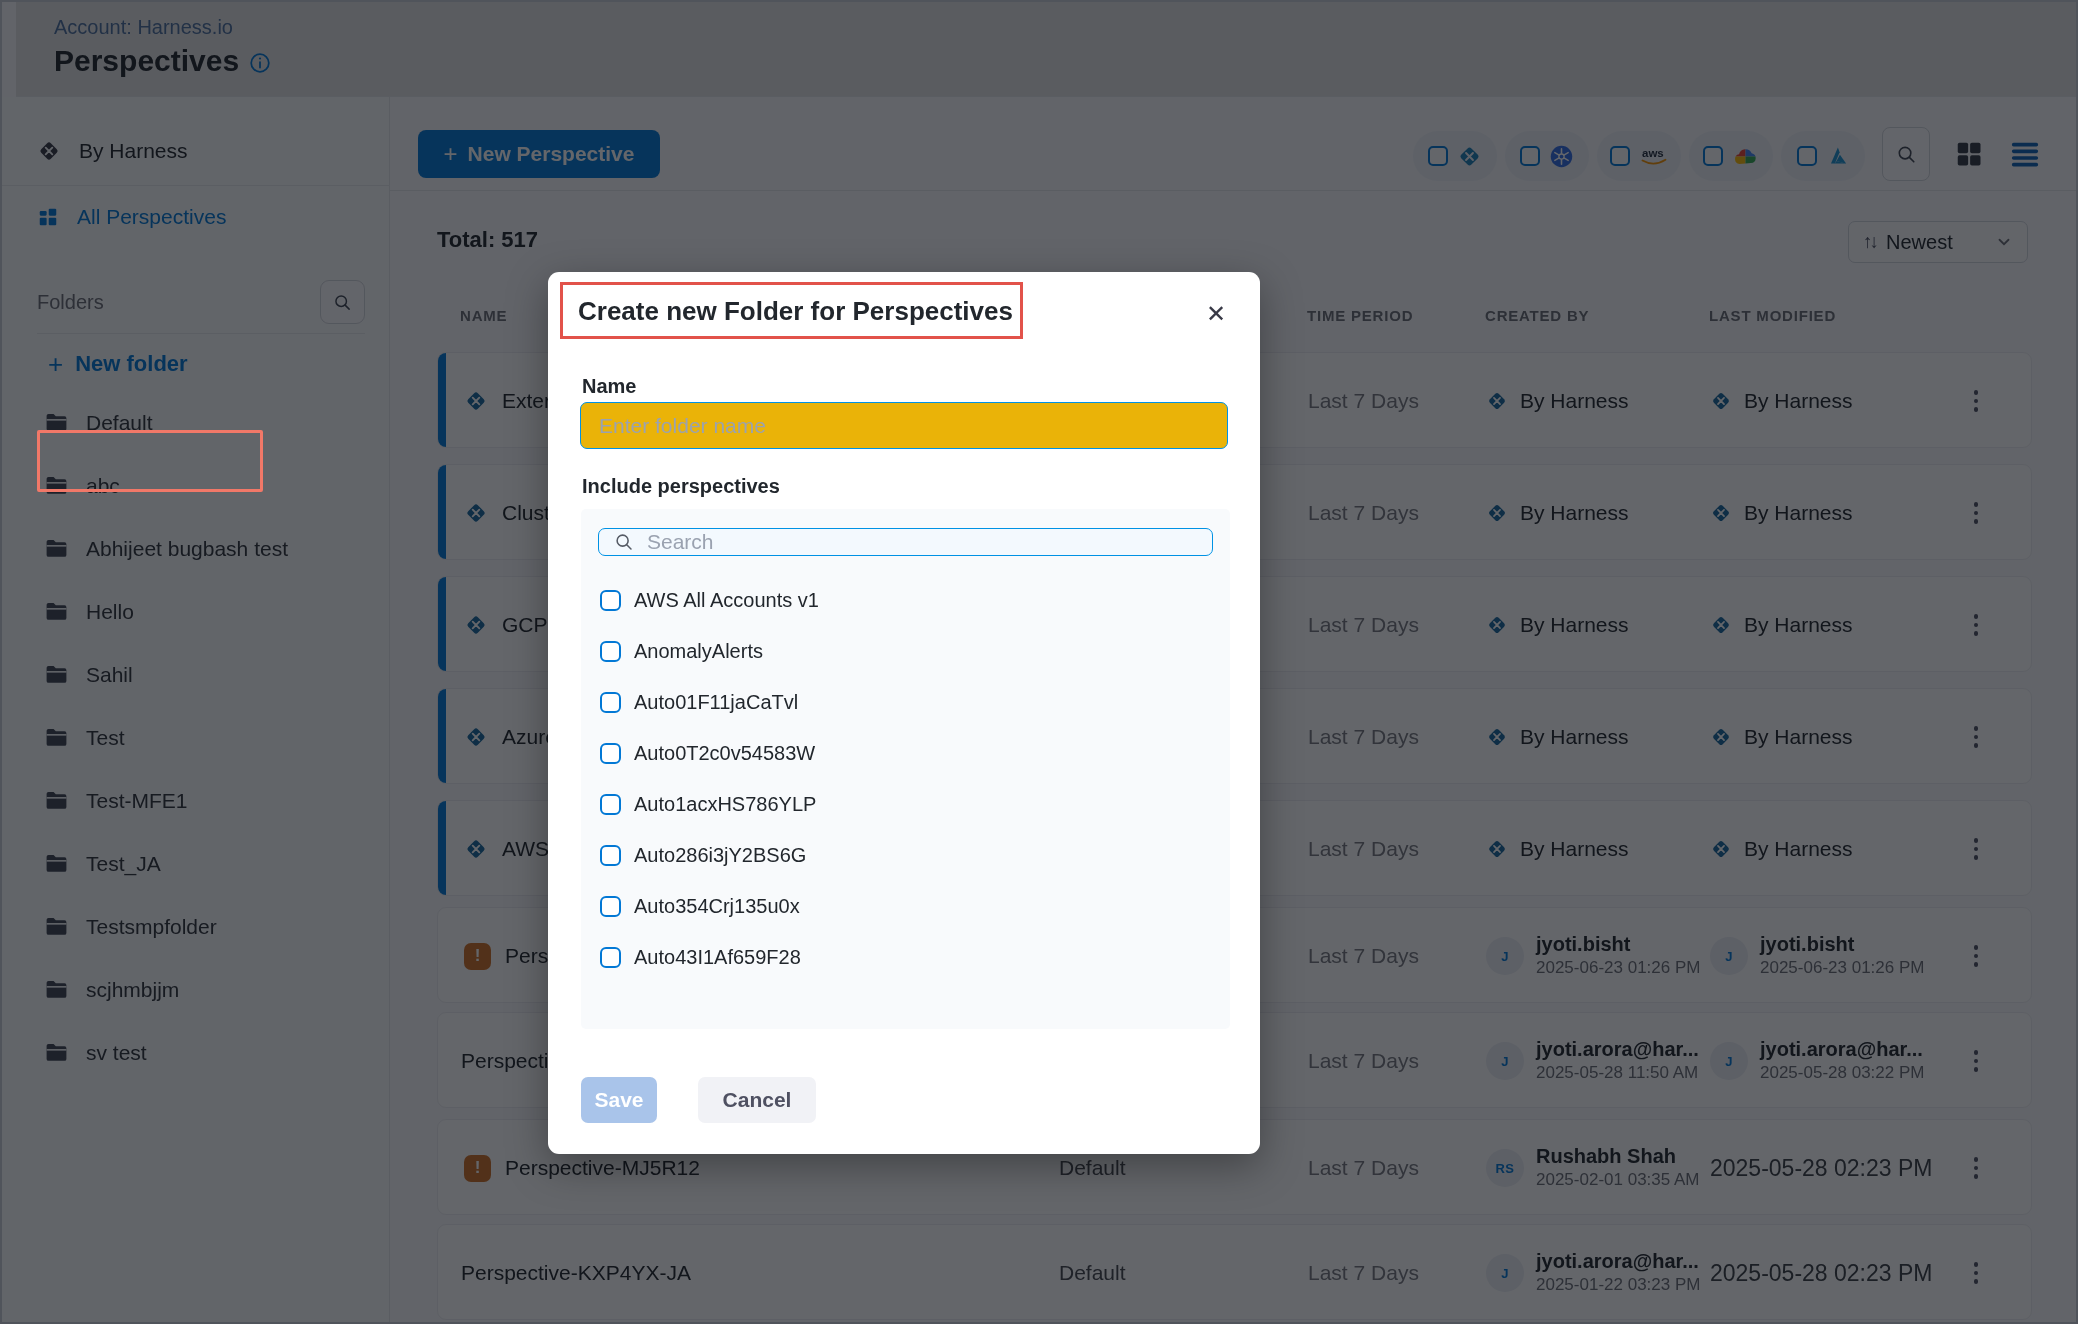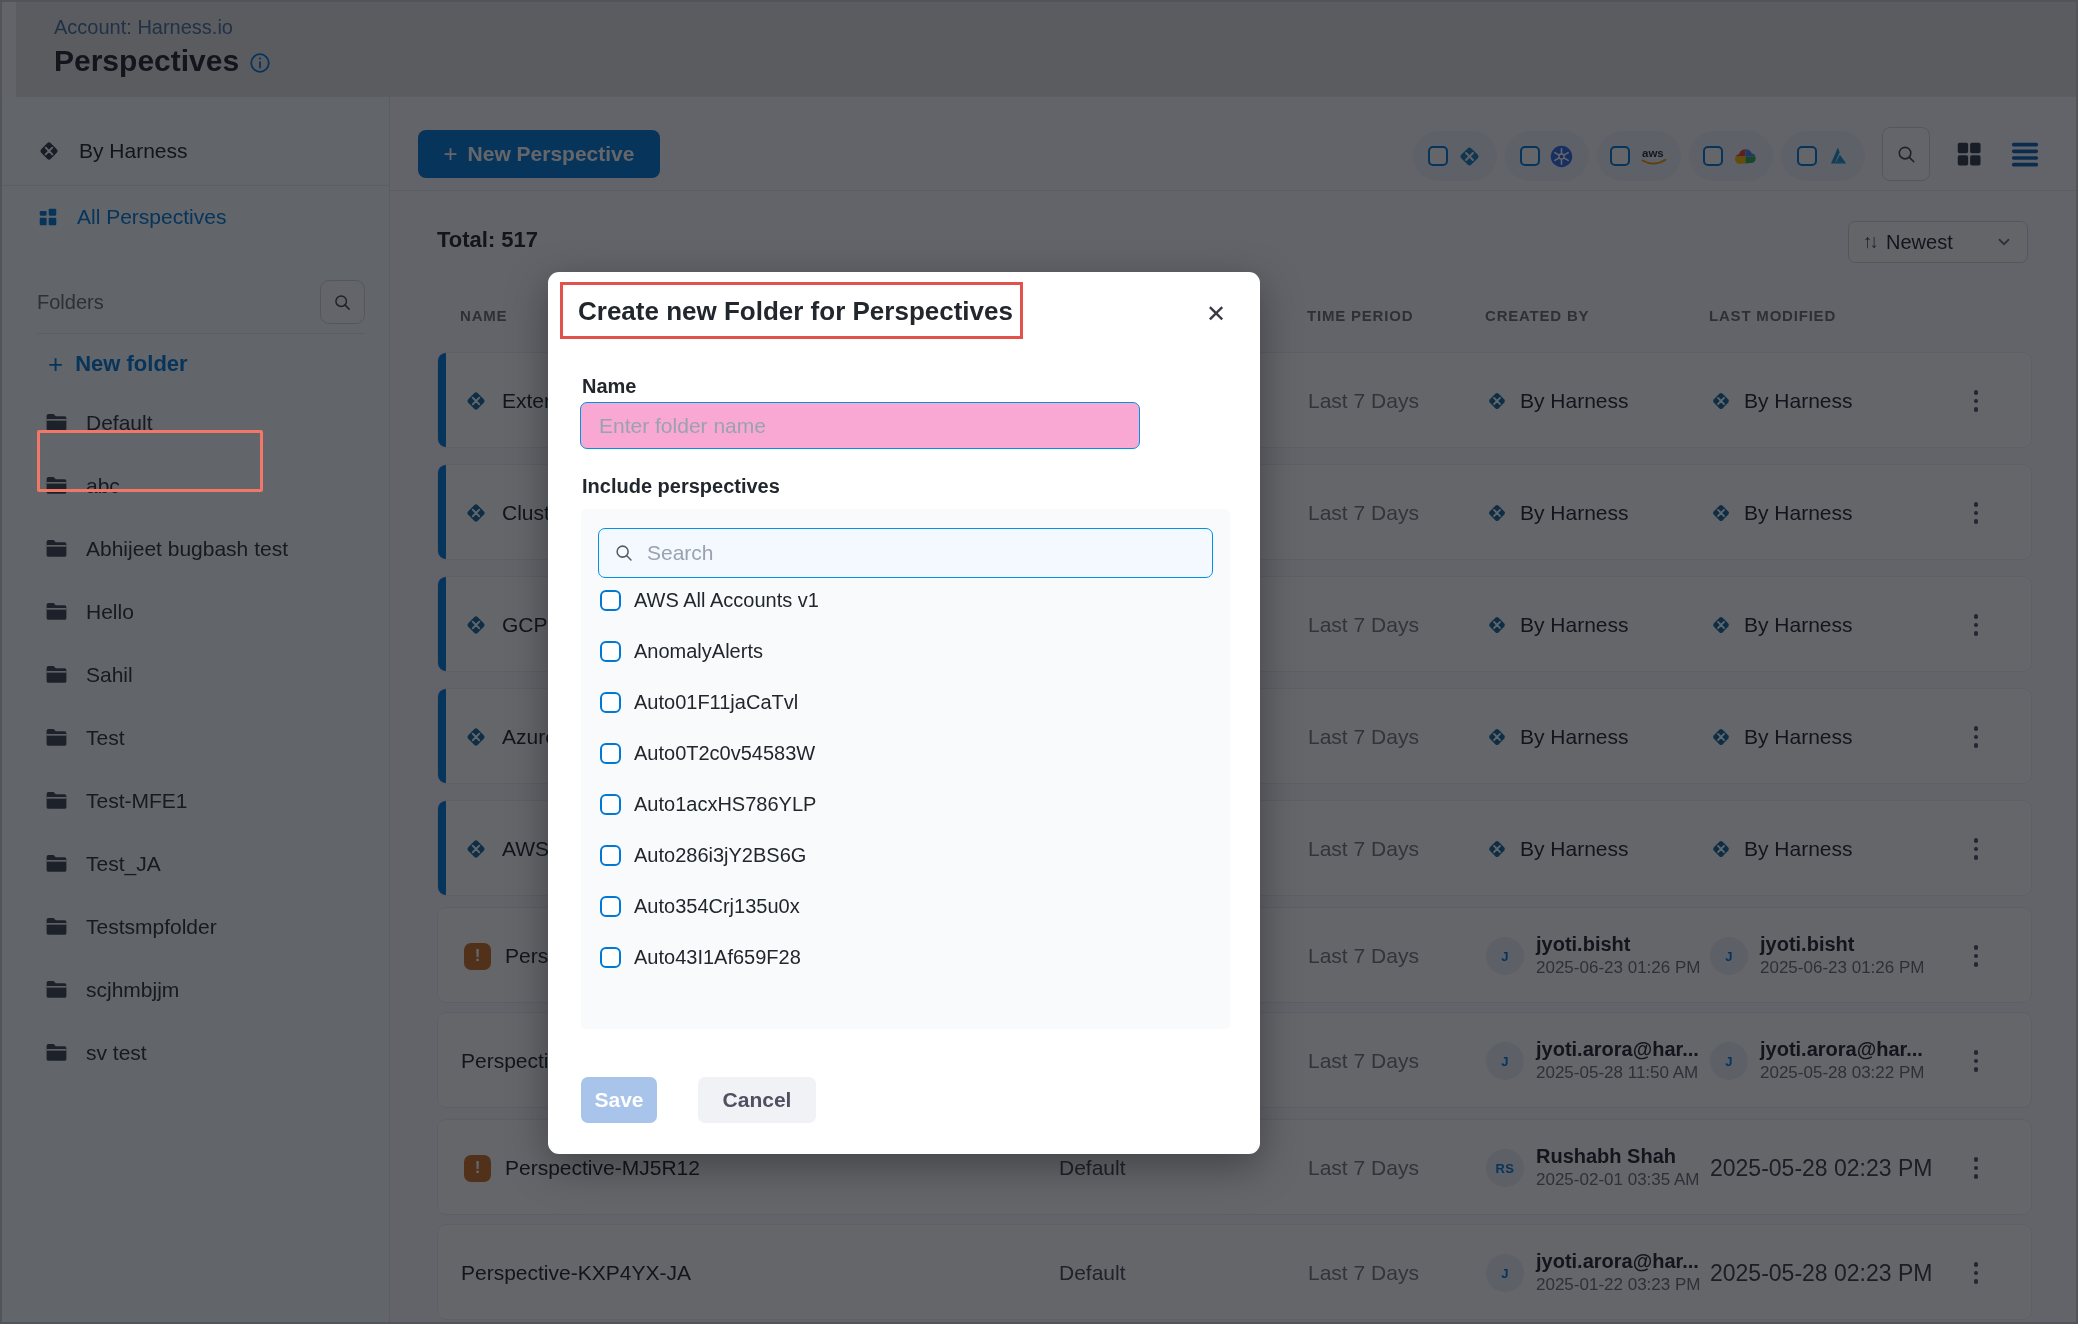--- a/index.html
+++ b/index.html
@@ -65,25 +65,25 @@
 
   
   .dim { position:absolute; inset:0; background:rgba(10,13,19,0.63); z-index:50; }
 
   
   .modal { position:absolute; left:548px; top:272px; width:712px; height:882px; background:#fff; border-radius:11px; box-shadow:0 12px 40px rgba(0,0,0,.35); z-index:100; }
   .m-title { position:absolute; left:30px; top:24px; font-size:26px; font-weight:600; color:#22272d; }
   .m-close { position:absolute; right:26px; top:24px; width:36px; height:36px; background:none; border:none; font-size:24px; color:#383946; cursor:pointer; }
   .m-label { position:absolute; left:34px; font-size:20px; font-weight:600; color:#22272d; }
   .lbl-name { top:103px; }
-  .m-input { position:absolute; left:32px; top:130px; width:560px; height:47px; border:1.5px solid #0092e4; border-radius:7px; padding:0 18px; font-size:21px; font-family:inherit; color:#22272d; background:#f9a8d4; }
+  .m-input { position:absolute; left:32px; top:130px; width:648px; height:47px; border:1.5px solid #0092e4; border-radius:7px; padding:0 18px; font-size:21px; font-family:inherit; color:#22272d; background:#eab308; }
   .m-input::placeholder { color:#9aa2b0; }
   .lbl-include { top:203px; }
   .m-list { position:absolute; left:33px; top:237px; width:649px; height:520px; background:#f8fafc; border-radius:5px; overflow:hidden; }
-  .m-search { position:absolute; left:17px; top:19px; width:615px; height:50px; background:#f3f9fe; border:1.5px solid #0092e4; border-radius:7px; display:flex; align-items:center; gap:12px; padding:0 14px; color:#565c66; }
+  .m-search { position:absolute; left:17px; top:19px; width:615px; height:28px; background:#f3f9fe; border:1.5px solid #0092e4; border-radius:7px; display:flex; align-items:center; gap:12px; padding:0 14px; color:#565c66; }
   .m-search input { border:none; outline:none; background:transparent; font-size:21px; font-family:inherit; flex:1; color:#22272d; }
   .m-search input::placeholder { color:#9aa2b0; }
   .m-items { position:absolute; left:0; top:66px; width:649px; }
   .m-item { height:51px; display:flex; align-items:center; gap:13px; padding-left:19px; }
   .m-item .cb { width:21px; height:21px; border-radius:6px; }
   .m-item-label { font-size:20px; color:#22272d; }
   .m-save { position:absolute; left:33px; top:805px; width:76px; height:46px; background:#a9c4ea; color:#fff; border:none; border-radius:7px; font-size:21px; font-weight:700; font-family:inherit; cursor:default; }
   .m-cancel { position:absolute; left:150px; top:805px; width:118px; height:46px; background:#f1f2f6; color:#4f5162; border:none; border-radius:7px; font-size:21px; font-weight:600; font-family:inherit; cursor:pointer; }
 
   

